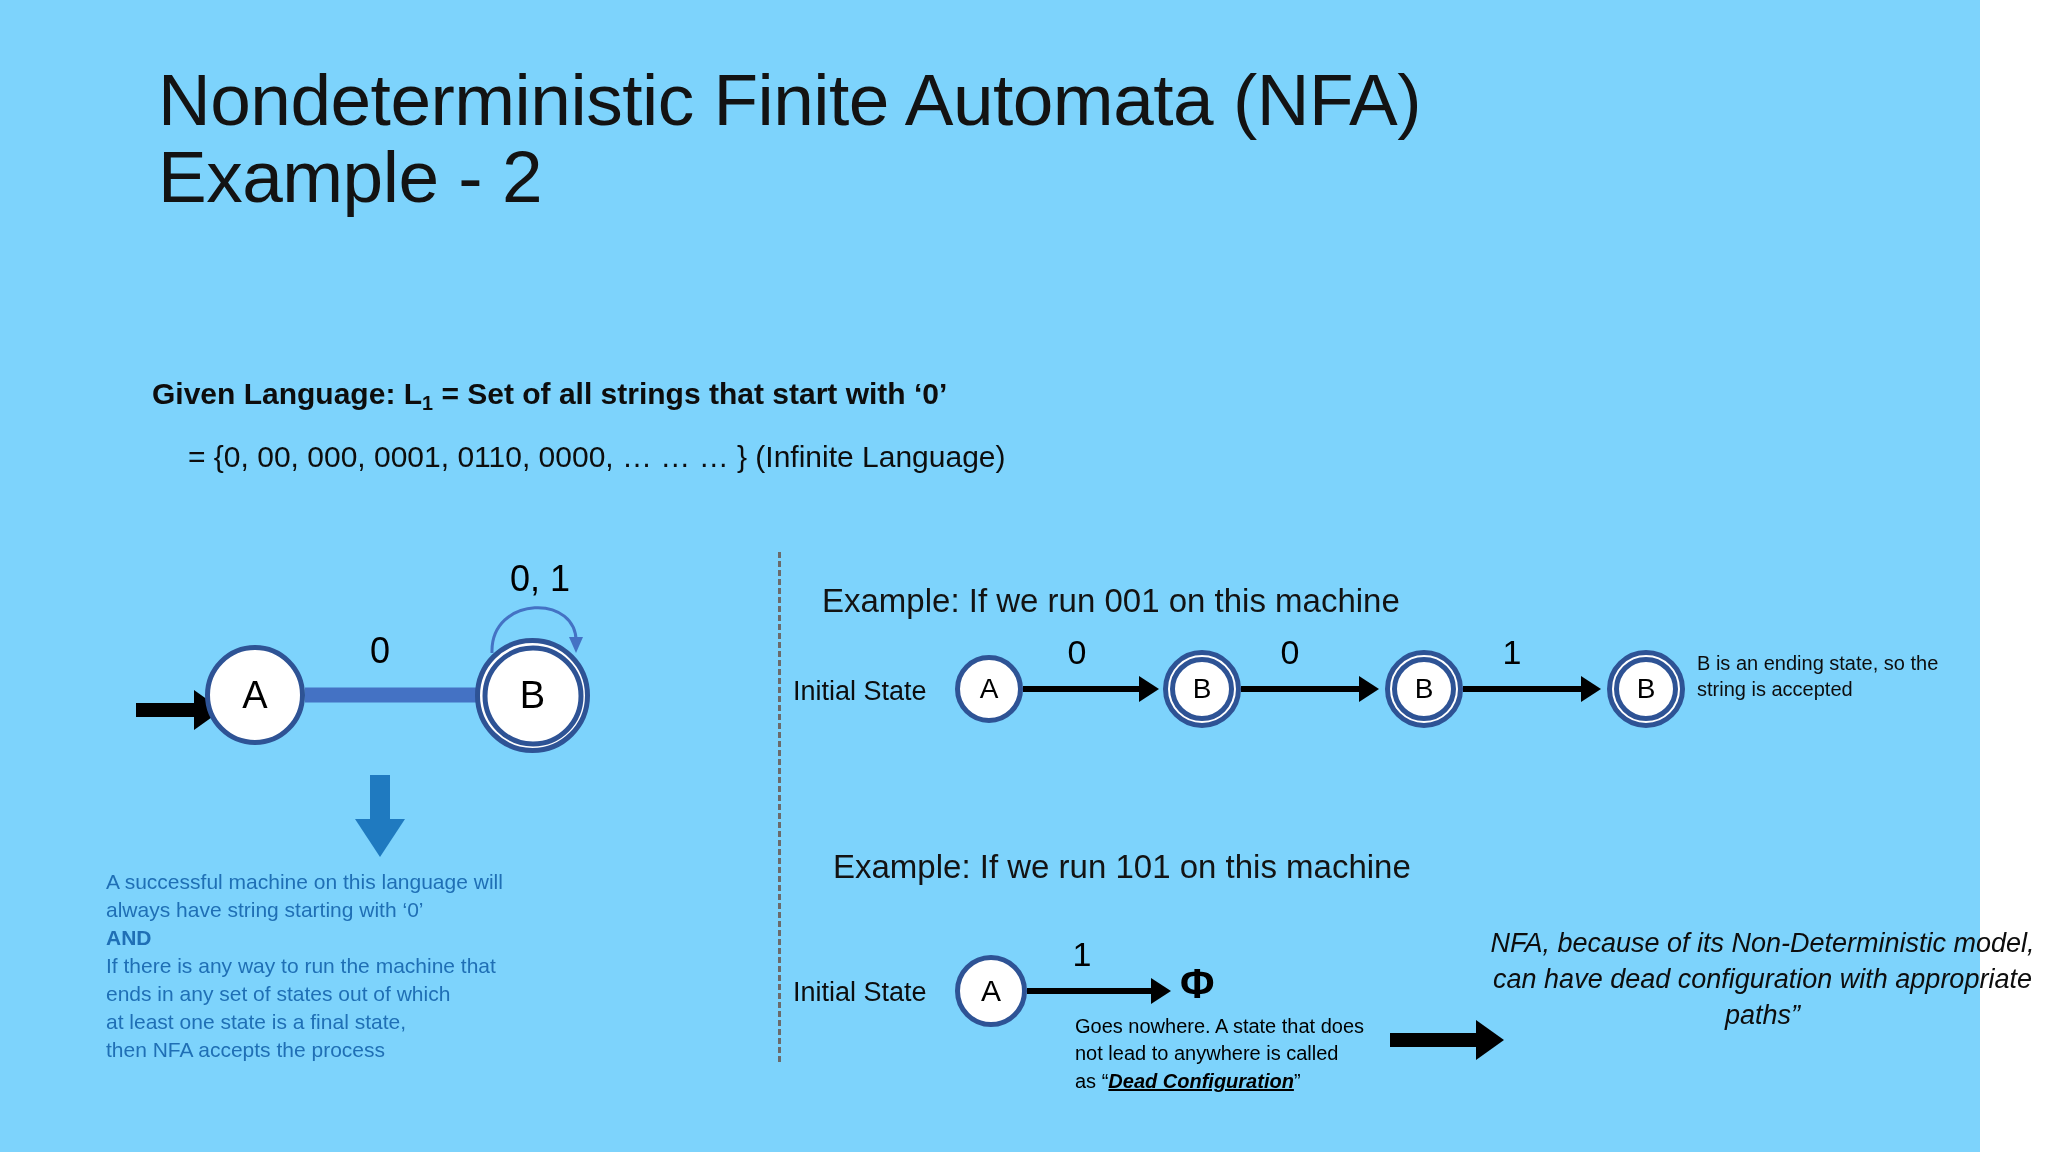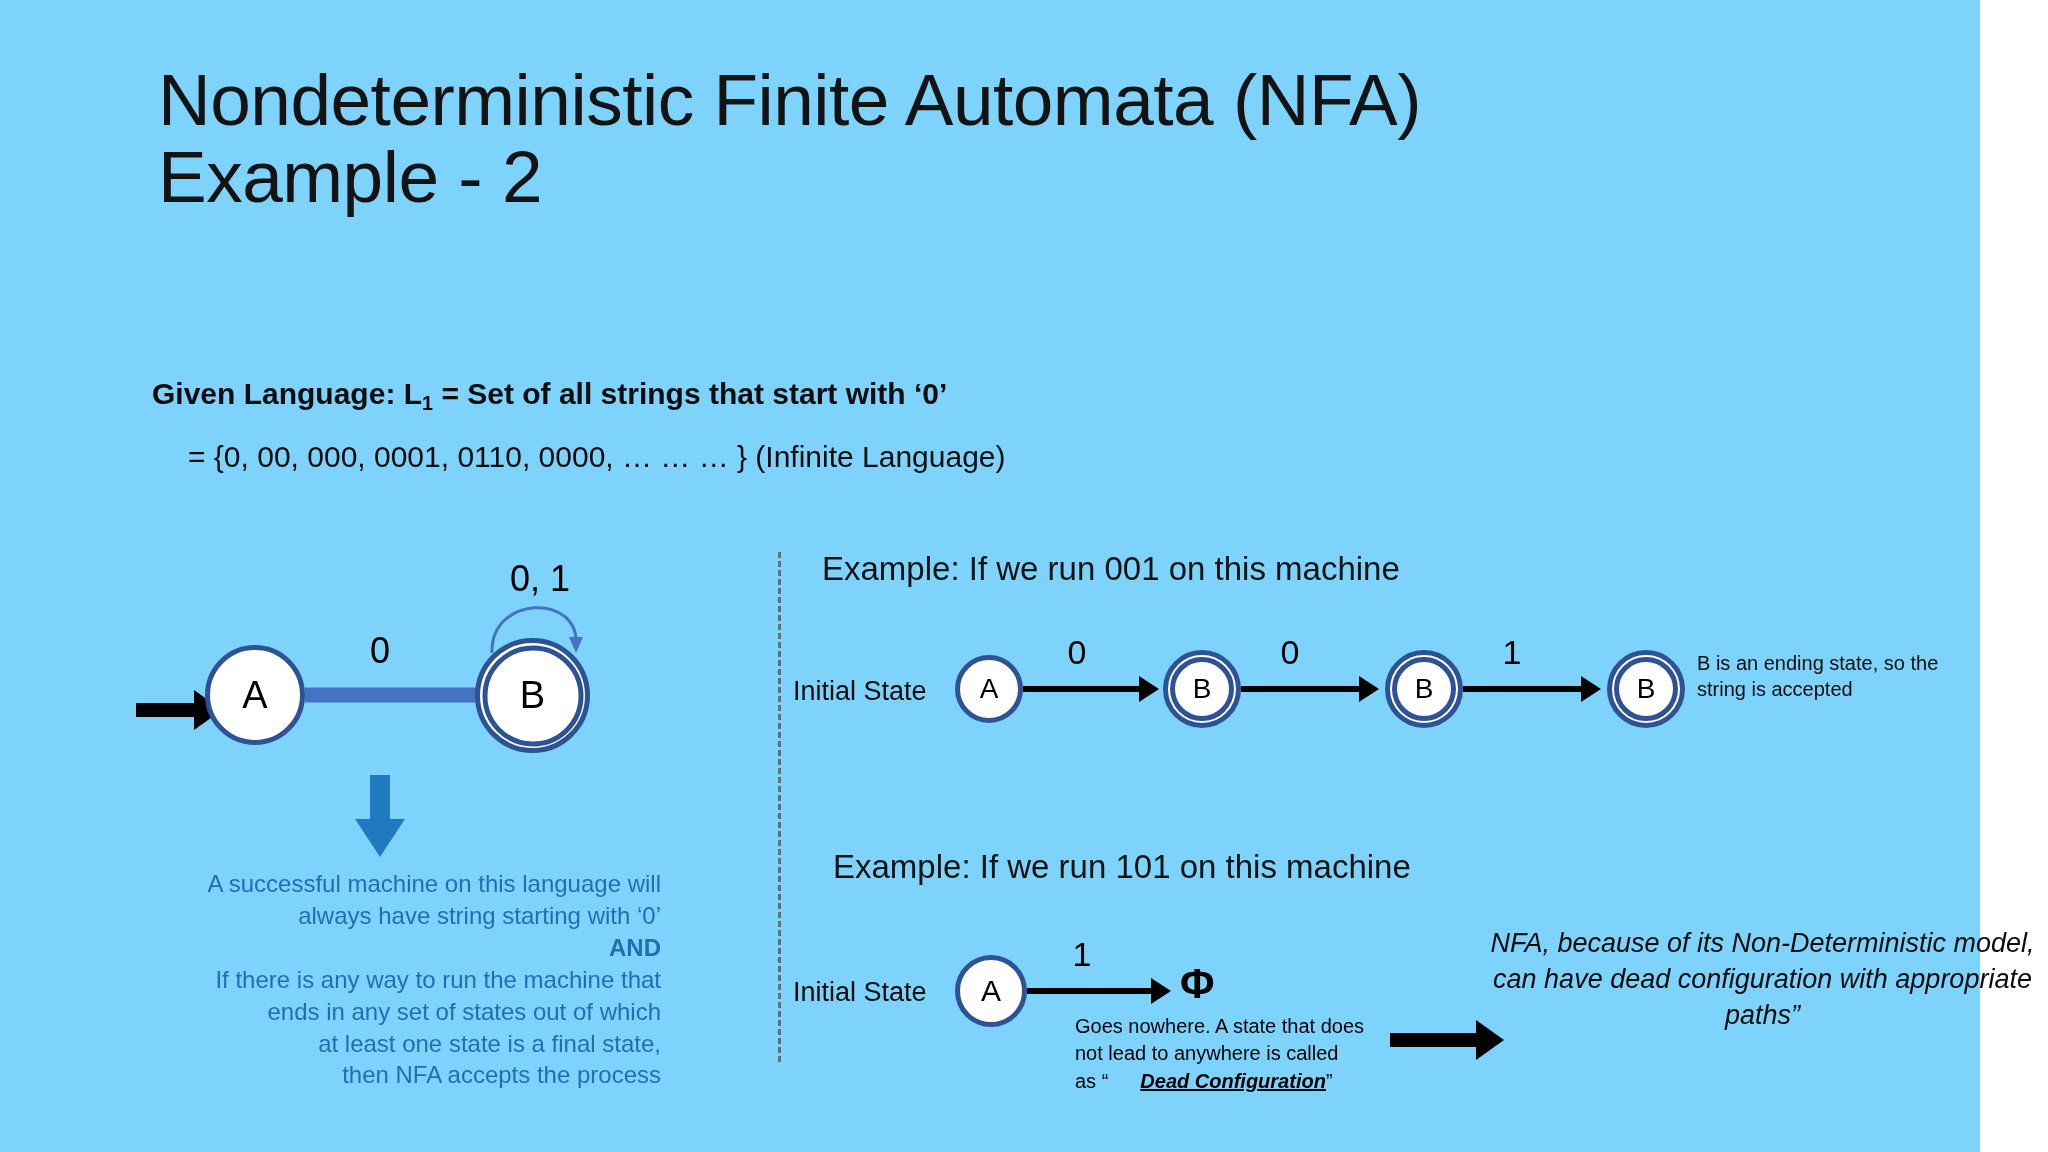--- a/index.html
+++ b/index.html
@@ -137,24 +137,24 @@
     top: 44px;
     width: 0; height: 0;
     border-left: 25px solid transparent;
     border-right: 25px solid transparent;
     border-top: 38px solid #1f7ac0;
   }
 
   
   .blue-block {
     position: absolute;
-    left: 96px; top: 868px; width: 565px;
-    text-align: right;
+    left: 106px; top: 868px; width: 565px;
+    text-align: left;
     color: #1f6fb5;
-    font-size: 24px;
+    font-size: 21px;
     line-height: 1.33;
   }
   .blue-block .and { font-weight: bold; display: block; }
 
   
   .ex-heading {
     position: absolute;
     font-size: 33px;
     color: #131313;
     white-space: nowrap;
@@ -168,21 +168,21 @@
     color: #0d0d0d;
   }
   .note-dead {
     position: absolute;
     left: 1075px; top: 1013px; width: 290px;
     font-size: 20px;
     line-height: 1.37;
     color: #000;
   }
   .note-dead .dead {
-    font-weight: bold; font-style: italic; text-decoration: underline; margin-left: 32px;
+    font-weight: bold; font-style: italic; text-decoration: underline;
   }
 
   
   .quote {
     position: absolute;
     left: 1490px; top: 890px; width: 545px;
     text-align: center;
     font-style: italic;
     font-size: 27px;
     line-height: 1.33;
@@ -246,21 +246,21 @@
   <div class="blue-block">
     <span>A successful machine on this language will</span><br>
     <span>always have string starting with ‘0’</span>
     <span class="and">AND</span>
     <span>If there is any way to run the machine that</span><br>
     <span>ends in any set of states out of which</span><br>
     <span>at least one state is a final state,</span><br>
     <span>then NFA accepts the process</span>
   </div>
 
-  <div class="ex-heading" style="left:822px; top:550px;">Example: If we run 001 on this machine</div>
+  <div class="ex-heading" style="left:822px; top:582px;">Example: If we run 001 on this machine</div>
 
   <div class="plain-label" style="left:793px; top:676px;">Initial State</div>
 
   <div class="state" style="left:955px; top:655px; width:68px; height:68px; font-size:28px;">
     <span class="lbl">A</span>
   </div>
   <div class="arrow-black" style="left:1023px; top:672px; width:140px; height:34px;">
     <div class="shaft" style="width:118px;"></div>
     <div class="head" style="left:116px;"></div>
   </div>

